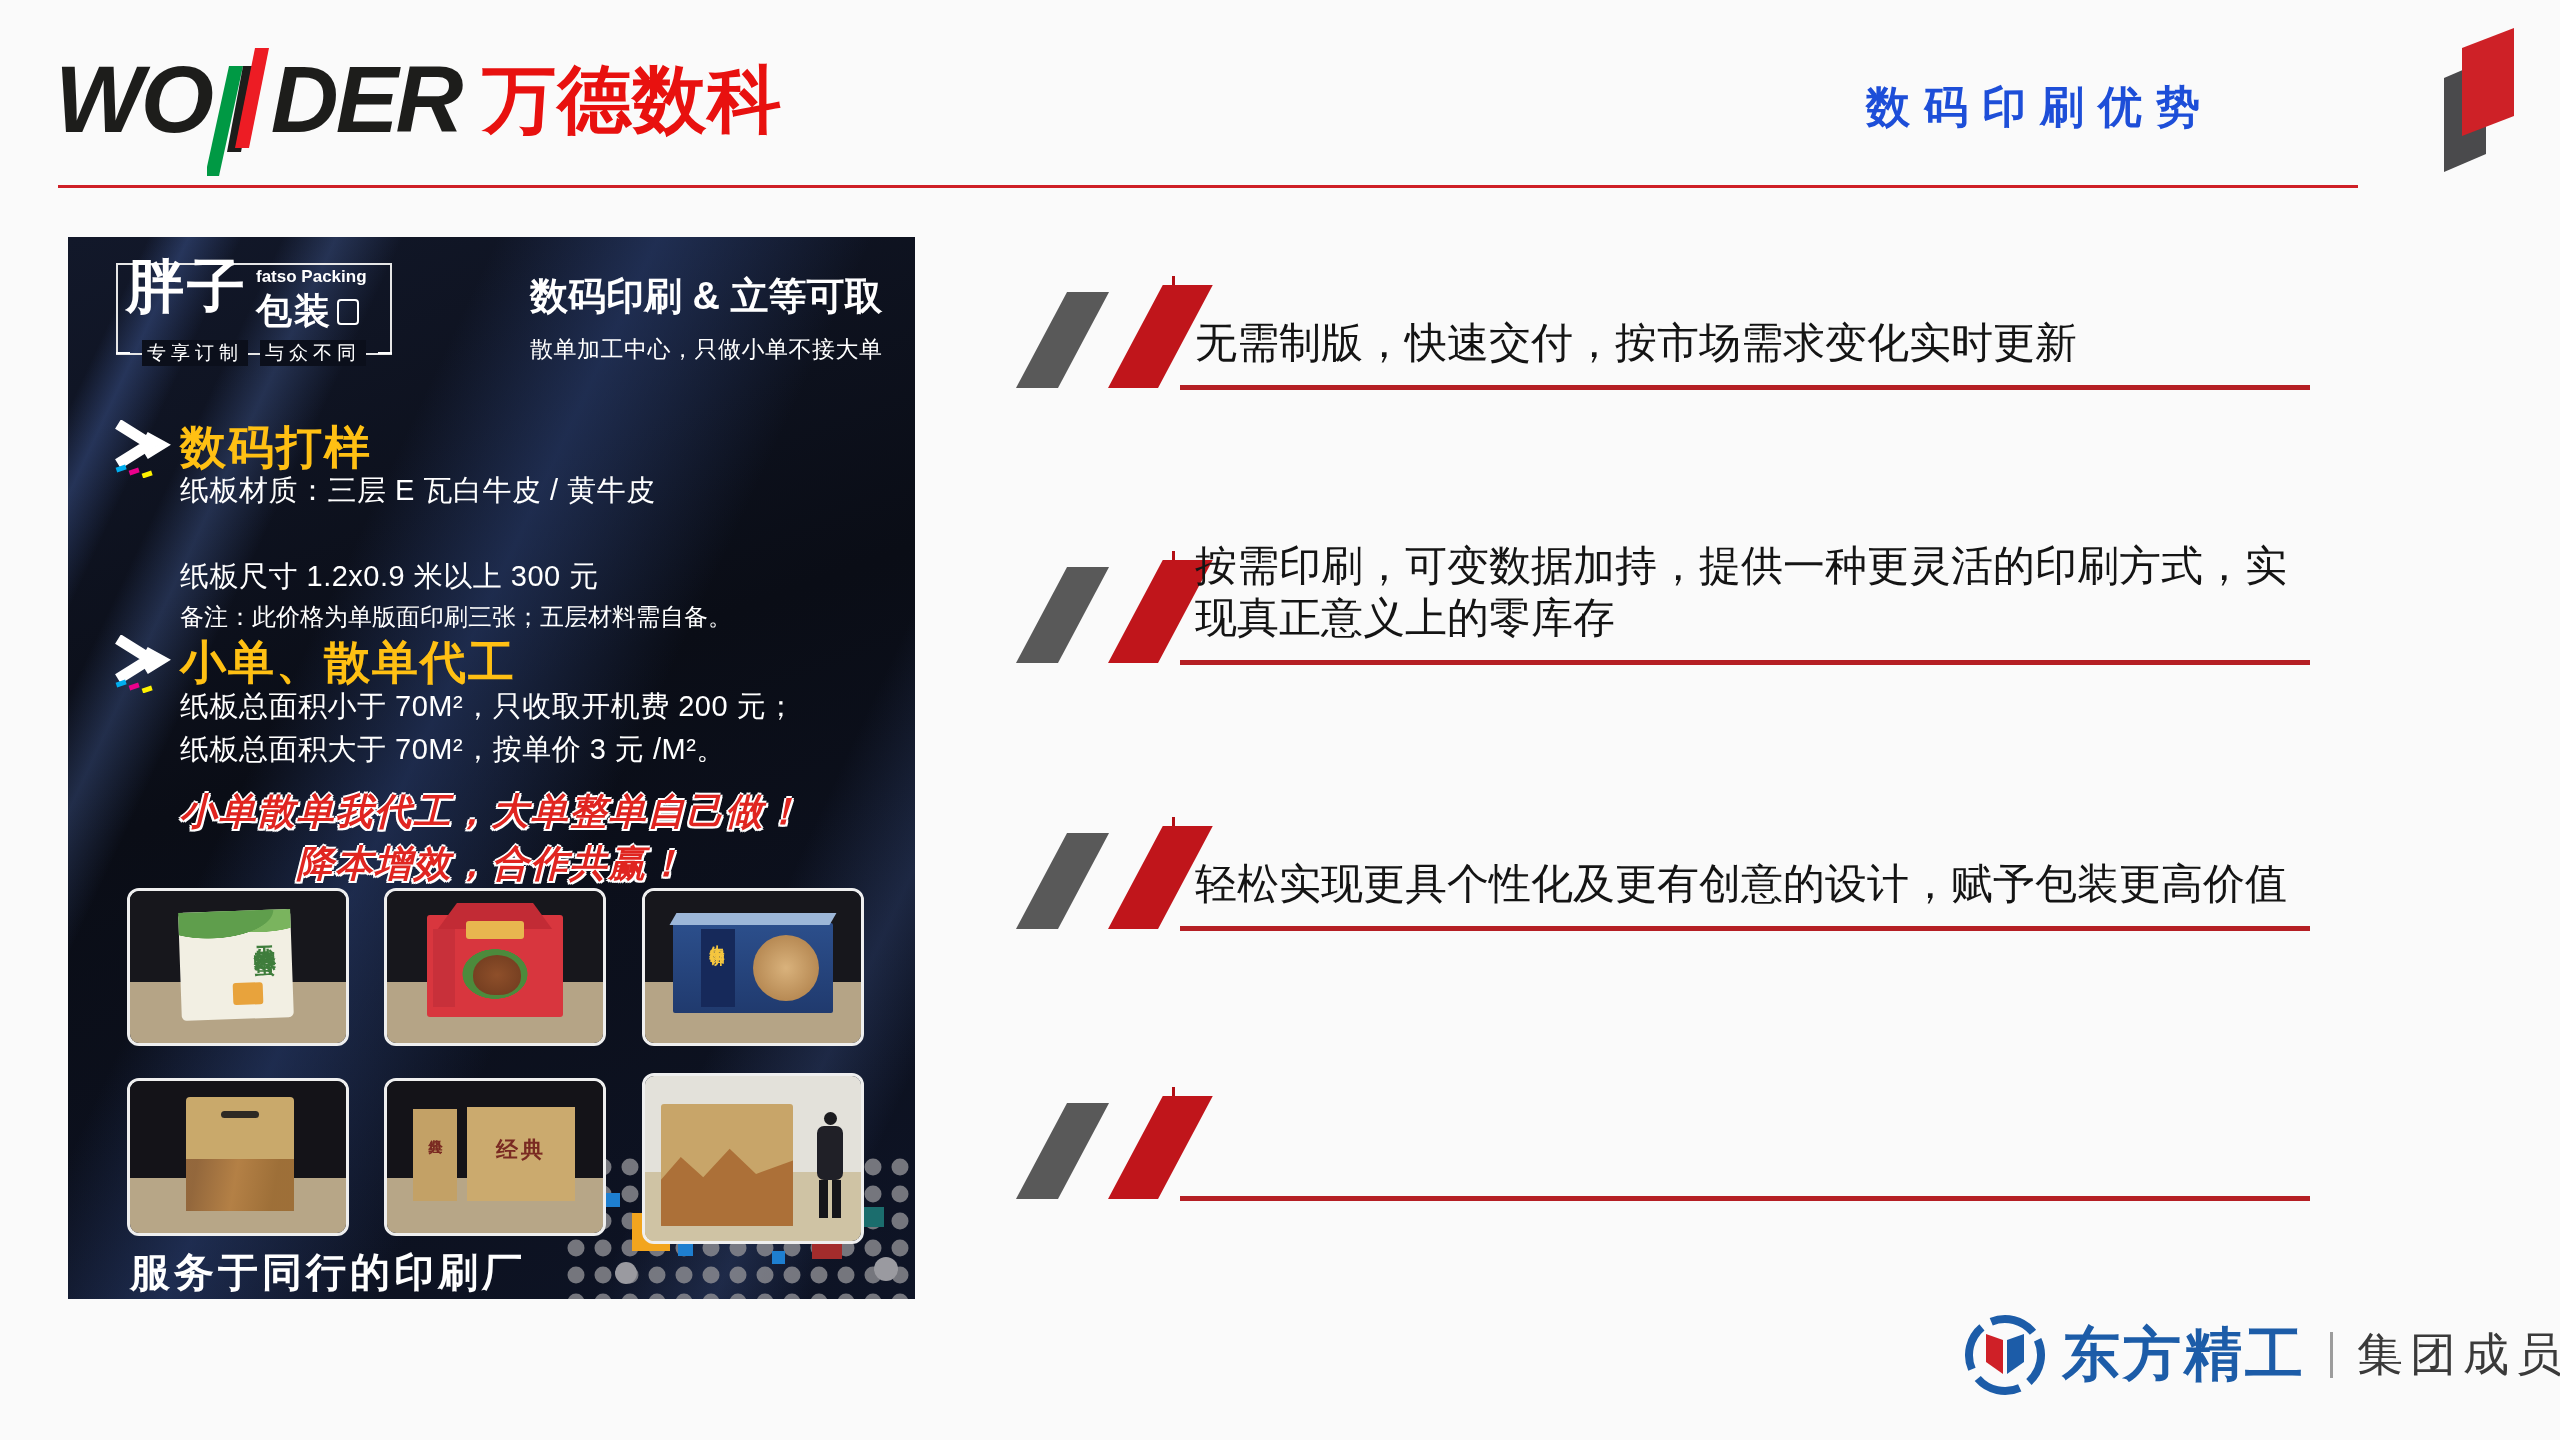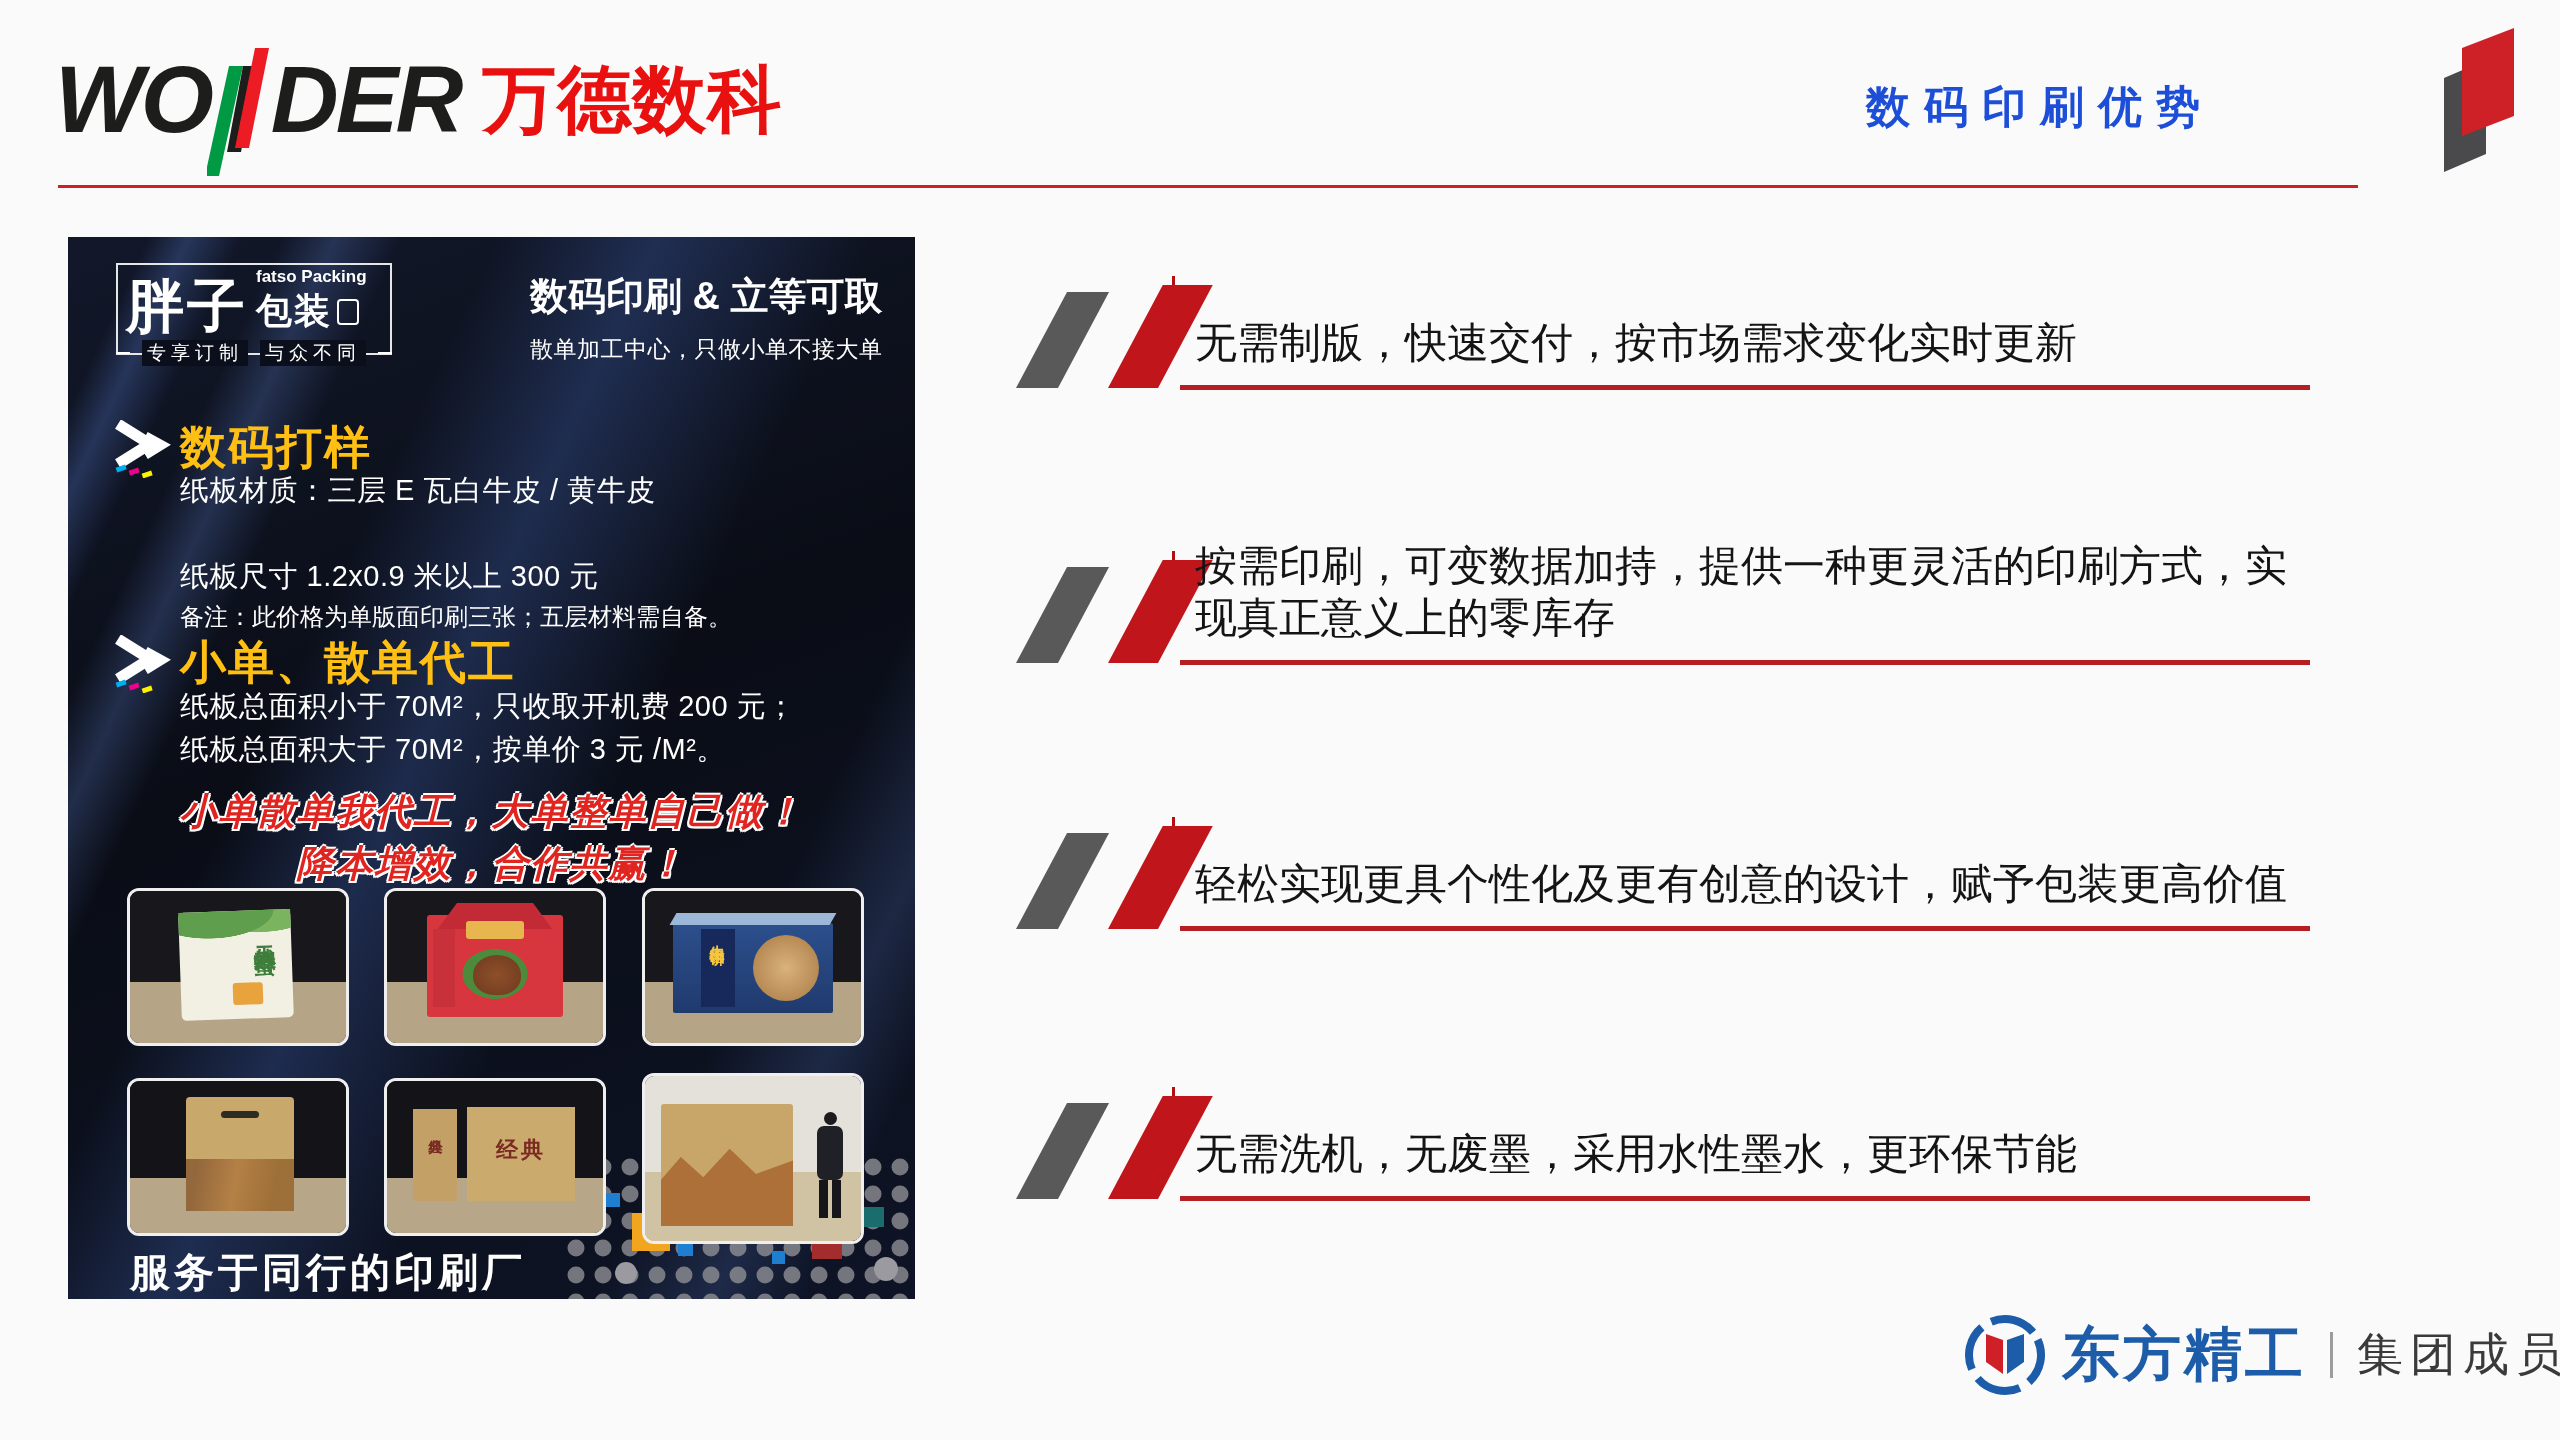--- a/index.html
+++ b/index.html
@@ -20,21 +20,21 @@
   
   .poster{position:absolute;left:68px;top:237px;width:847px;height:1062px;overflow:hidden;
     background:
       linear-gradient(115deg, rgba(60,90,160,0) 6%, rgba(74,104,176,0.38) 9%, rgba(60,90,160,0) 13%),
       linear-gradient(115deg, rgba(60,90,160,0) 16%, rgba(86,118,190,0.30) 20%, rgba(60,90,160,0) 25%),
       linear-gradient(115deg, rgba(40,62,120,0) 32%, rgba(52,78,140,0.45) 44%, rgba(20,30,60,0) 60%),
       linear-gradient(295deg, rgba(60,90,160,0) 8%, rgba(80,110,180,0.25) 15%, rgba(60,90,160,0) 24%),
       linear-gradient(160deg,#12182a 0%,#0a0d16 45%,#0e1426 100%);}
   .fatso{position:absolute;left:48px;top:26px;width:272px;height:88px;border:2px solid #e6e6e6;}
   .fatso-row{display:flex;margin:-14px 0 0 8px;}
-  .fatso-big{font-size:58px;font-weight:bold;color:#fff;letter-spacing:3px;line-height:70px;margin-top:20px;}
+  .fatso-big{font-size:58px;font-weight:bold;color:#fff;letter-spacing:3px;line-height:70px;}
   .fatso-col{margin-left:8px;}
   .fatso-en{font-size:17px;font-weight:bold;color:#fff;margin-top:16px;}
   .fatso-bao-row{display:flex;align-items:center;}
   .fatso-bao{font-size:36px;font-weight:bold;color:#fff;letter-spacing:2px;}
   .fatso-seal{width:18px;height:22px;border:2px solid #fff;border-radius:4px;margin-left:5px;}
   .fatso-tag{position:absolute;left:-2px;right:-2px;bottom:-13px;display:flex;align-items:center;
              justify-content:center;gap:12px;}
   .fatso-tag .t{font-size:19px;color:#fff;letter-spacing:5px;background:#0b0f1b;padding:0 5px;white-space:nowrap;}
   .fatso-tag .dash{width:20px;height:2px;background:#fff;}
   .poster-head{position:absolute;left:462px;top:34px;width:380px;}
@@ -283,21 +283,20 @@
     <div class="sl sl-gray"></div>
     <div class="sl sl-red"></div>
     <div class="b-text">按需印刷，可变数据加持，提供一种更灵活的印刷方式，实现真正意义上的零库存</div>
     <div class="b-underline"></div>
   </div>
 
   <div class="bullet" style="top:1101px">
     <div class="tick"></div>
     <div class="sl sl-gray"></div>
     <div class="sl sl-red"></div>
-    <div class="b-text">无需洗机，无废墨，采用水性墨水，更环保节能</div>
     <div class="b-underline"></div>
   </div>
 
   <div class="gfooter">
     <svg width="86" height="86" viewBox="0 0 86 86">
       <circle cx="43" cy="43" r="36" fill="none" stroke="#1c5ca8" stroke-width="8" stroke-dasharray="46 11" transform="rotate(-25 43 43)"></circle>
       <path d="M24 22 L41 28 L41 62 L24 50 Z" fill="#cf2027"></path>
       <path d="M45 28 L62 22 L62 50 L45 62 Z" fill="#1c5ca8"></path>
     </svg>
     <span class="df-name">东方精工</span>

